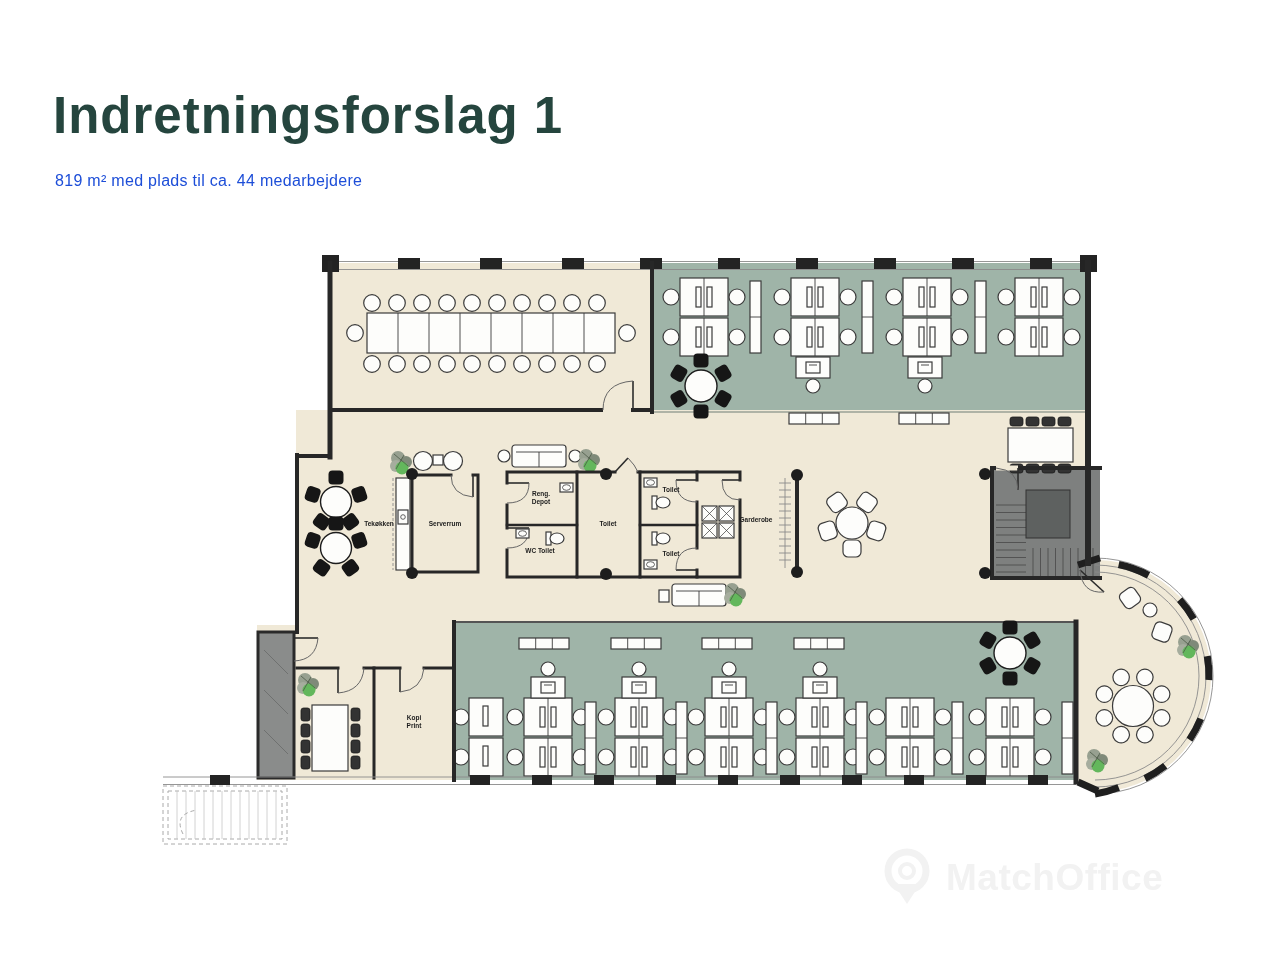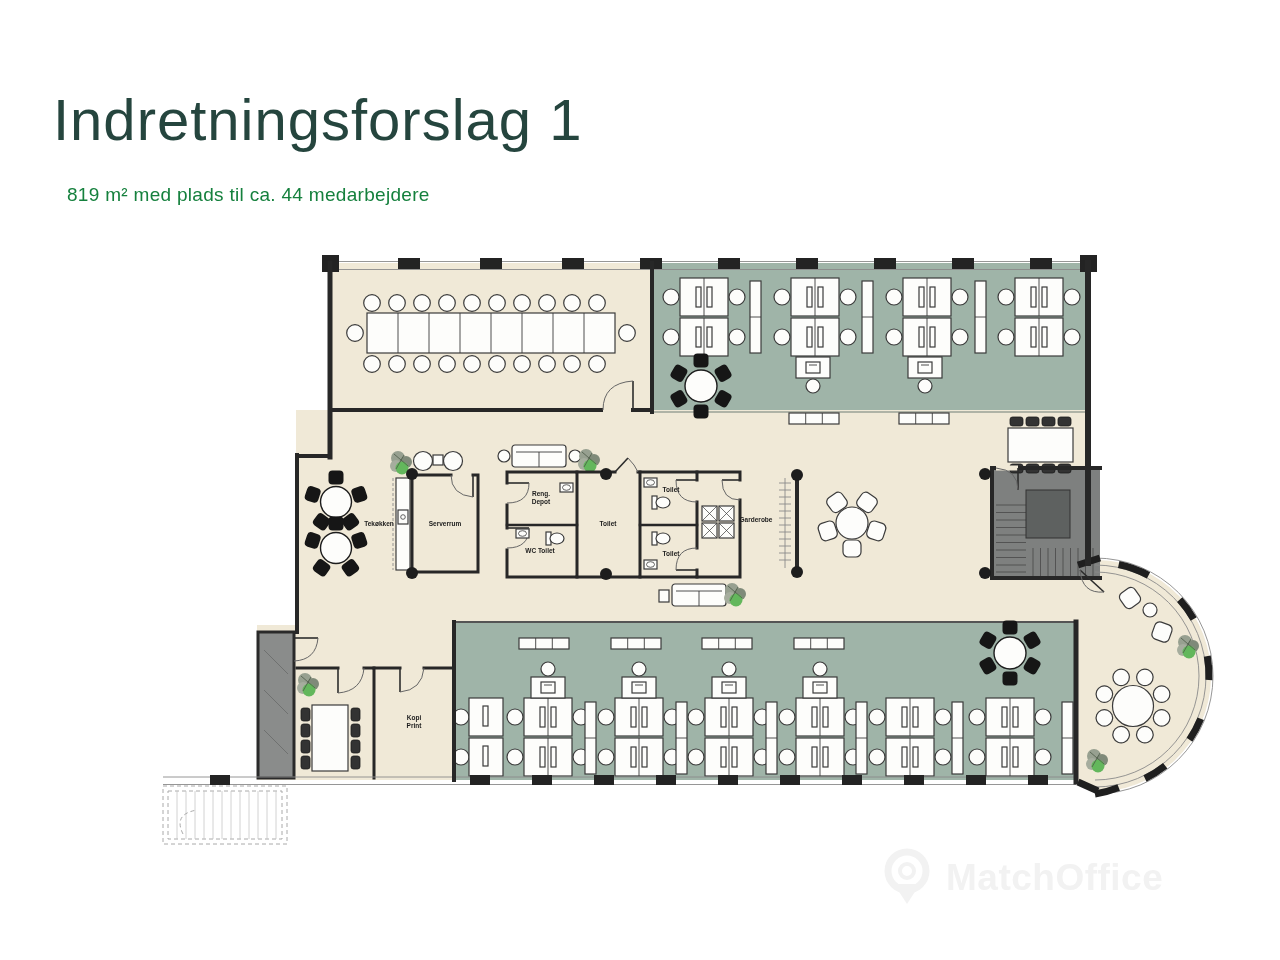--- a/index.html
+++ b/index.html
@@ -1,21 +1,21 @@
 <!DOCTYPE html>
 <html><head>
 <meta charset="utf-8">
 <style>
   html,body{margin:0;padding:0;background:#fff;}
   .stage{position:relative;width:1280px;height:960px;background:#ffffff;overflow:hidden;
          font-family:"Liberation Sans",sans-serif;}
-  .title{position:absolute;left:53px;top:86px;margin:0;font-size:58px;font-weight:400;
+  .title{position:absolute;left:53px;top:86px;margin:0;font-size:51px;font-weight:700;
          letter-spacing:1px;color:#25453e;}
-  .subtitle{position:absolute;left:55px;top:172px;margin:12px;font-size:19px;font-weight:400;
-         color:#15803d;letter-spacing:.3px;}
+  .subtitle{position:absolute;left:55px;top:172px;margin:0;font-size:16px;font-weight:400;
+         color:#1d4ed8;letter-spacing:.3px;}
   .plan{position:absolute;left:0;top:0;}
   
   .wall{stroke:#272727;fill:none;stroke-linecap:square;}
   .w2{stroke-width:2.5}.w3{stroke-width:3}.w4{stroke-width:4}.w5{stroke-width:5}.w6{stroke-width:6}
   .furn{fill:#fdfdfb;stroke:#3b3b3b;stroke-width:1.2;}
   .ln{stroke:#3b3b3b;stroke-width:.9;fill:none;}
   .thin{stroke:#8a8a8a;stroke-width:.9;fill:none;}
   .door{stroke:#666;stroke-width:1;fill:none;}
   .leaf{stroke:#2c2c2c;stroke-width:1.6;fill:none;}
   .win{fill:#232323;}

